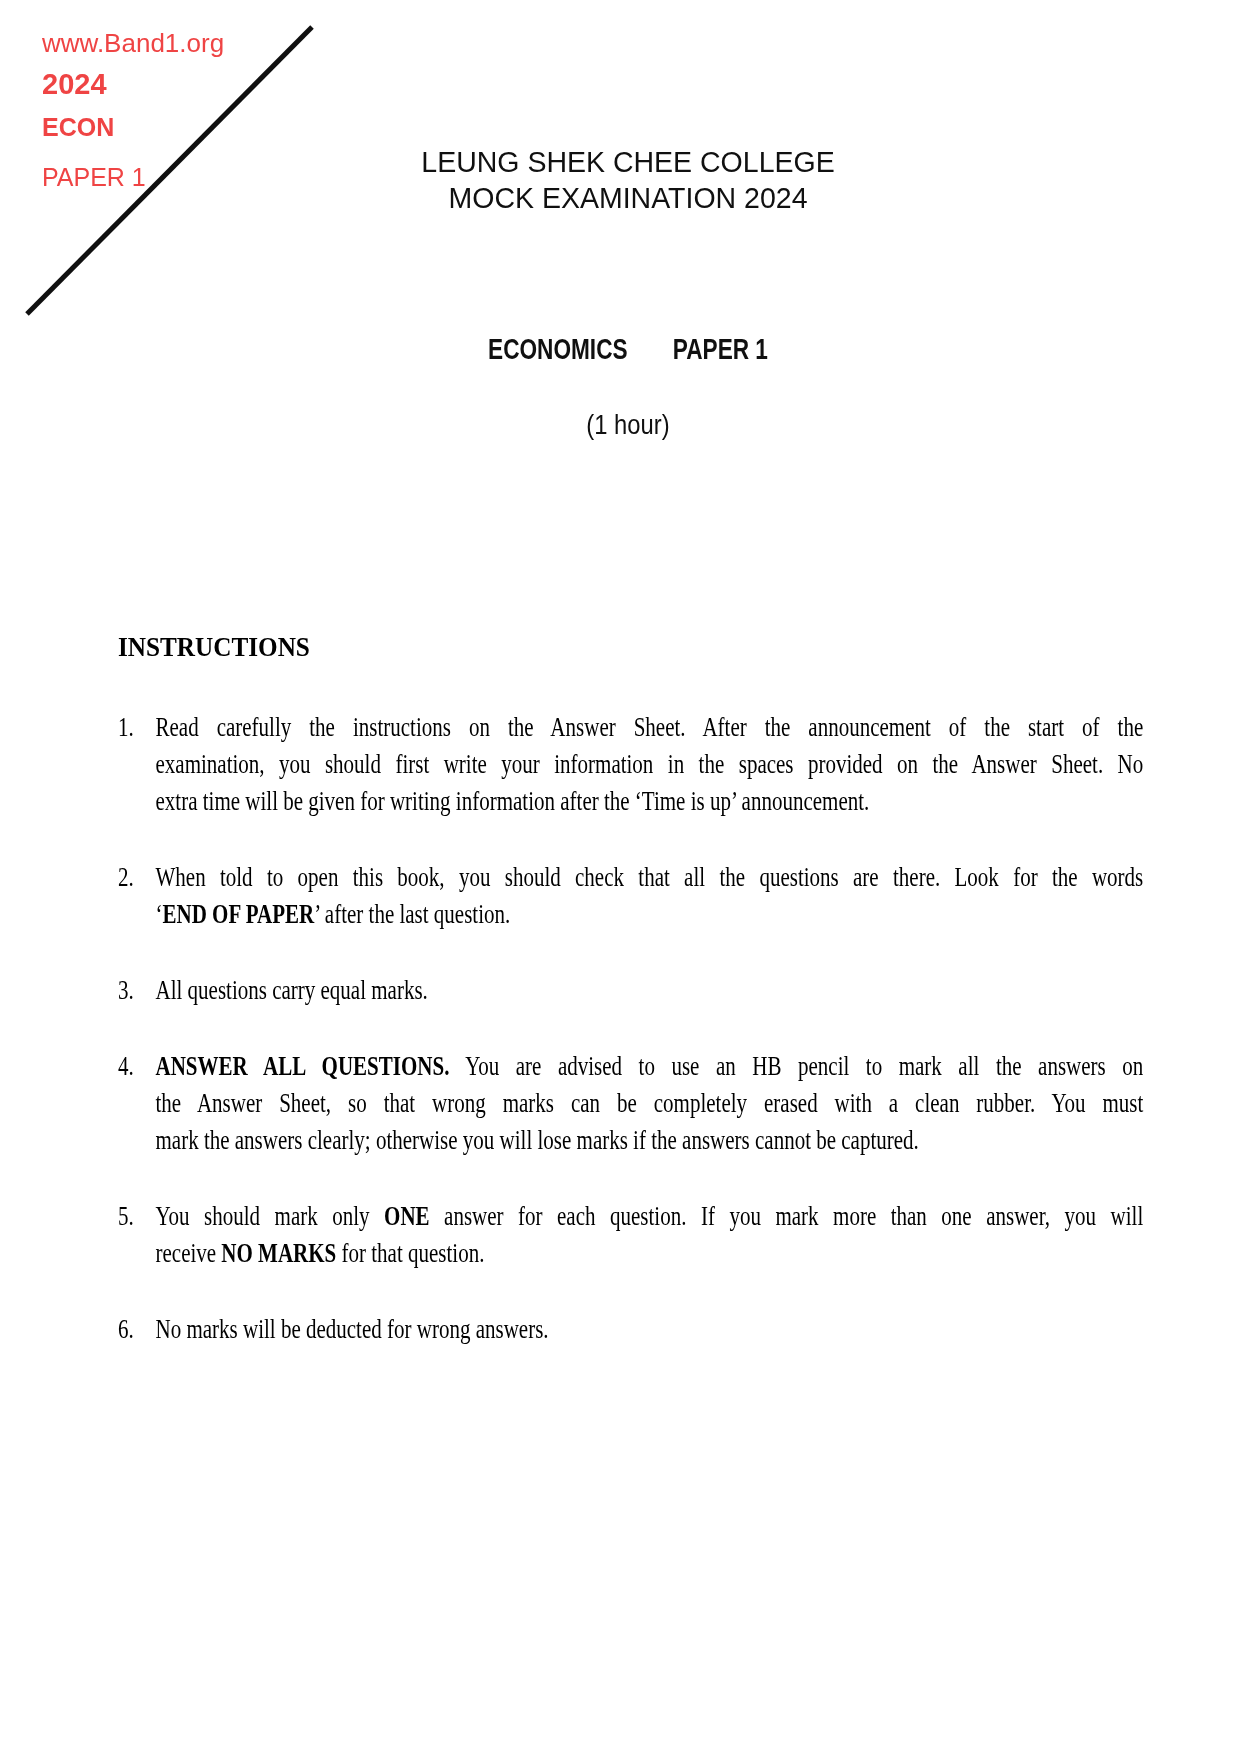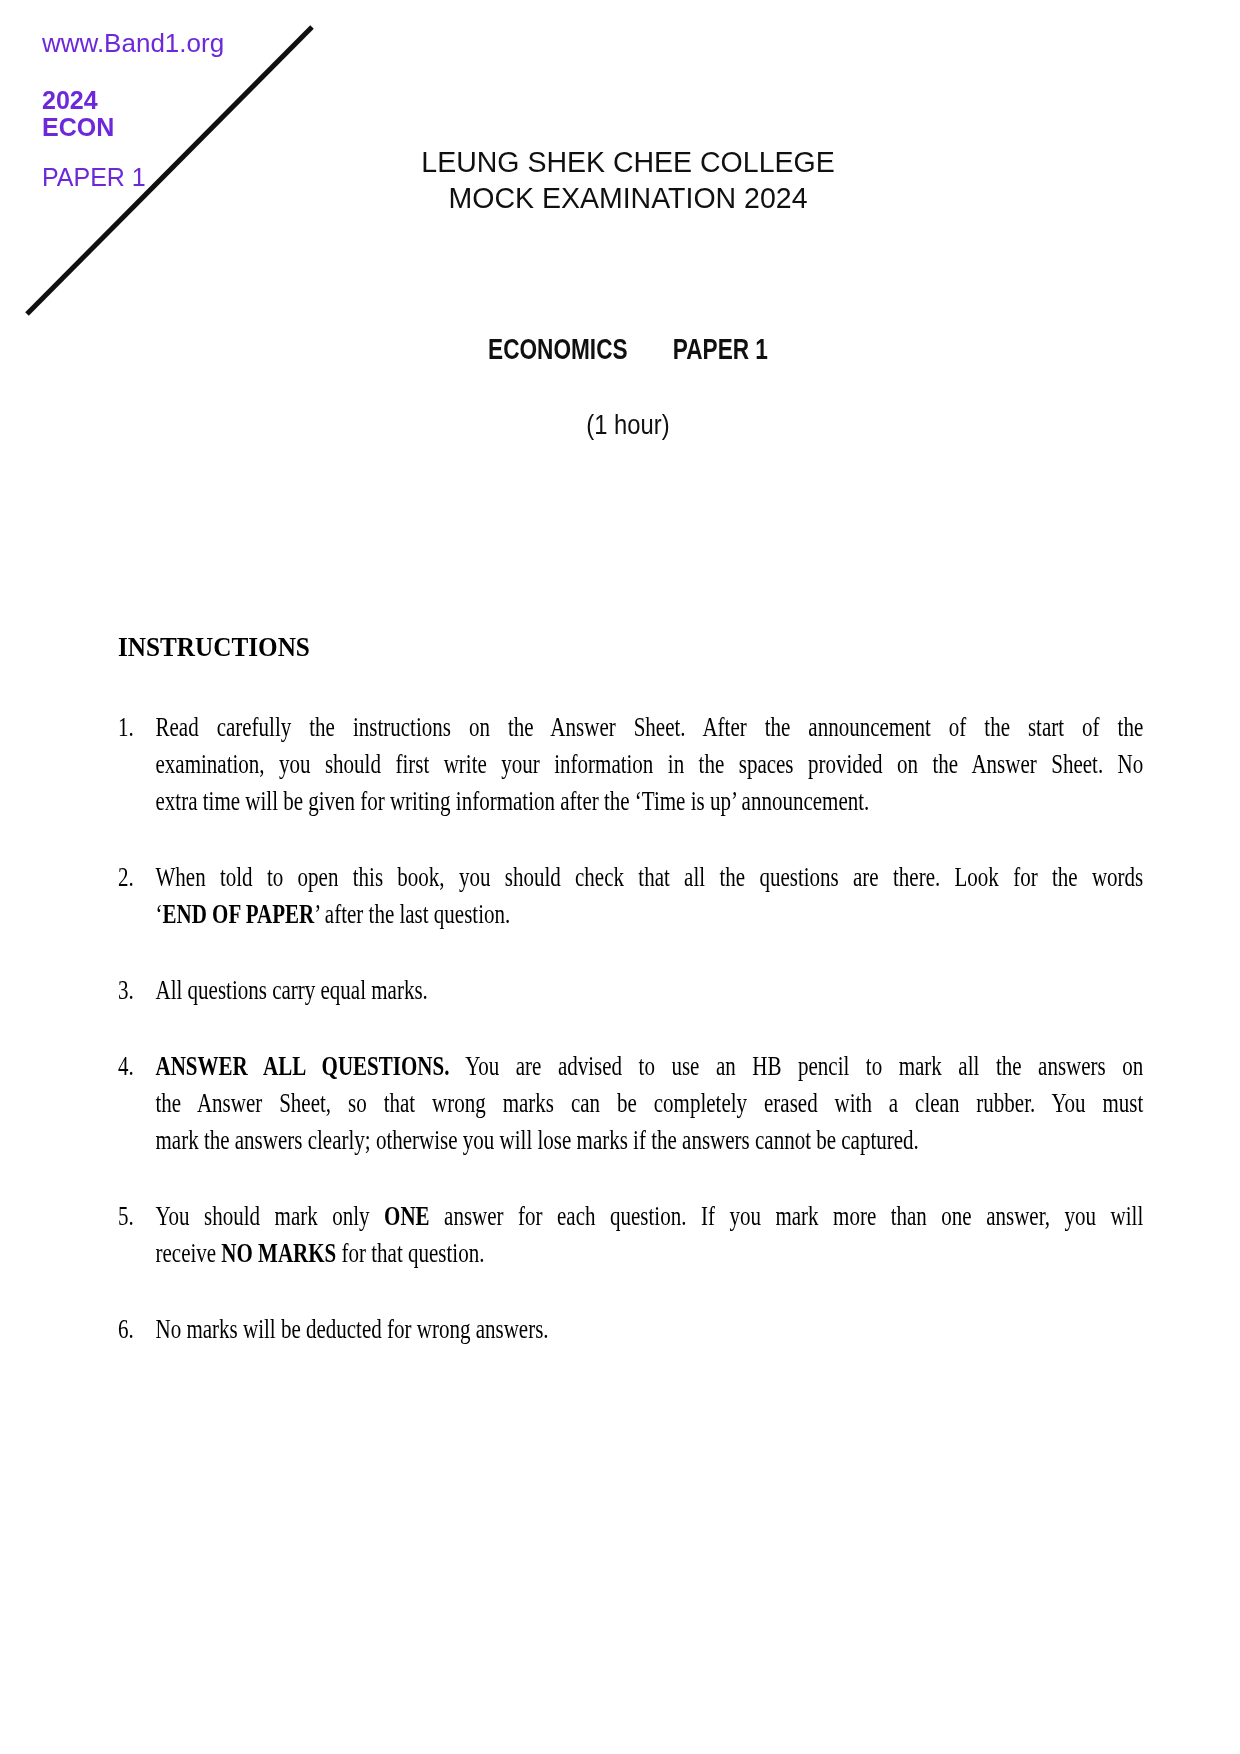--- a/index.html
+++ b/index.html
@@ -9,25 +9,25 @@
     height:1754px;
     background:#ffffff;
     overflow:hidden;
     color:#000;
   }
   
   .corner-line{
     position:absolute;
     left:42px;
     font-family:"Liberation Sans",sans-serif;
-    color:#6d28d9;
+    color:#ef4444;
     white-space:nowrap;
   }
   .c-site  {top:28px; font-size:26px;}
-  .c-year  {top:86px; font-size:25px; font-weight:bold;text-align:center;}
+  .c-year  {top:68px; font-size:29px; font-weight:bold;text-align:center;}
   .c-subj  {top:113px;font-size:25px; font-weight:bold;text-align:right;}
   .c-paper {top:163px;font-size:25px;}
   .corner-svg{position:absolute;left:0;top:0;}
   
   .school-block{
     position:absolute;
     left:0; right:0; top:144px;
     text-align:center;
     font-family:"Liberation Sans",sans-serif;
     font-size:30px;

